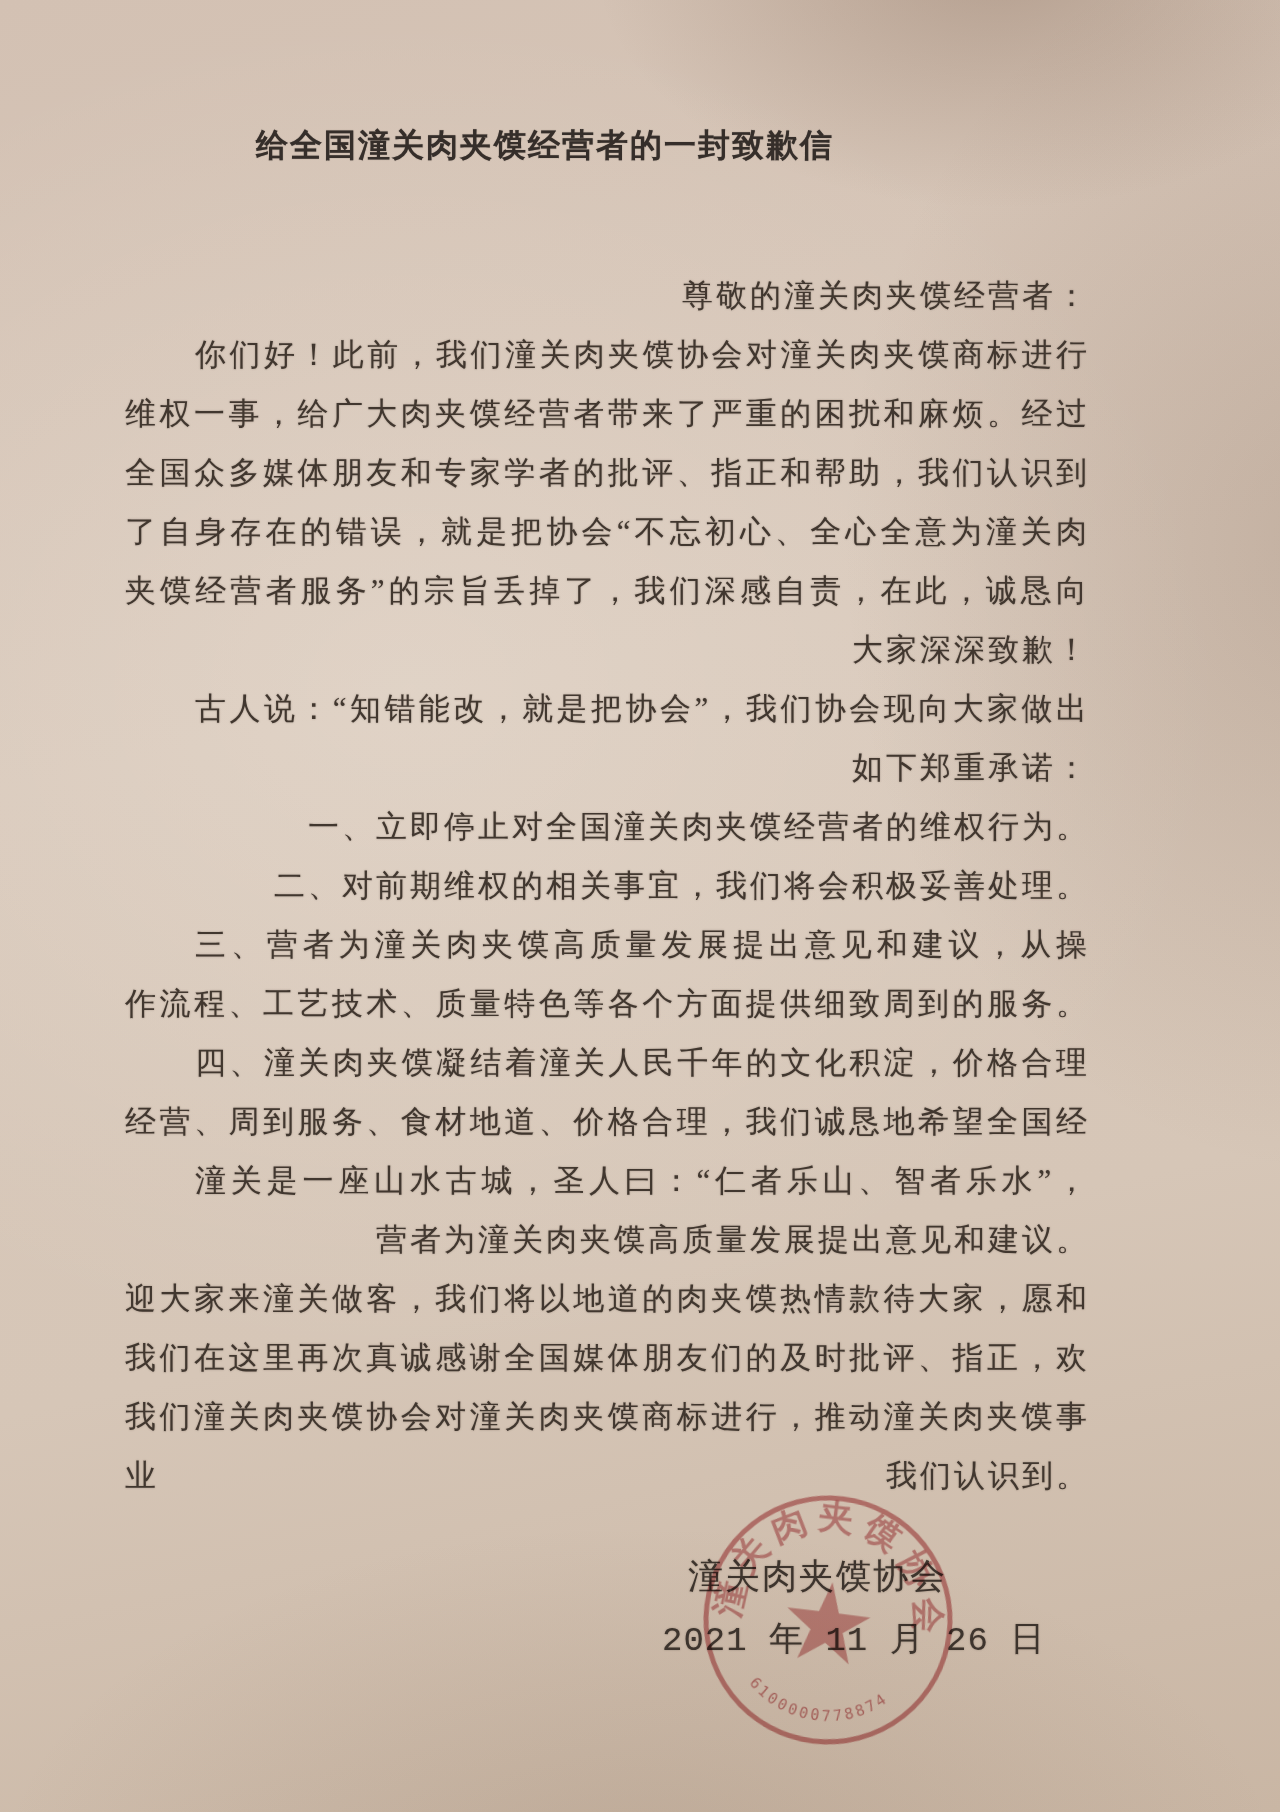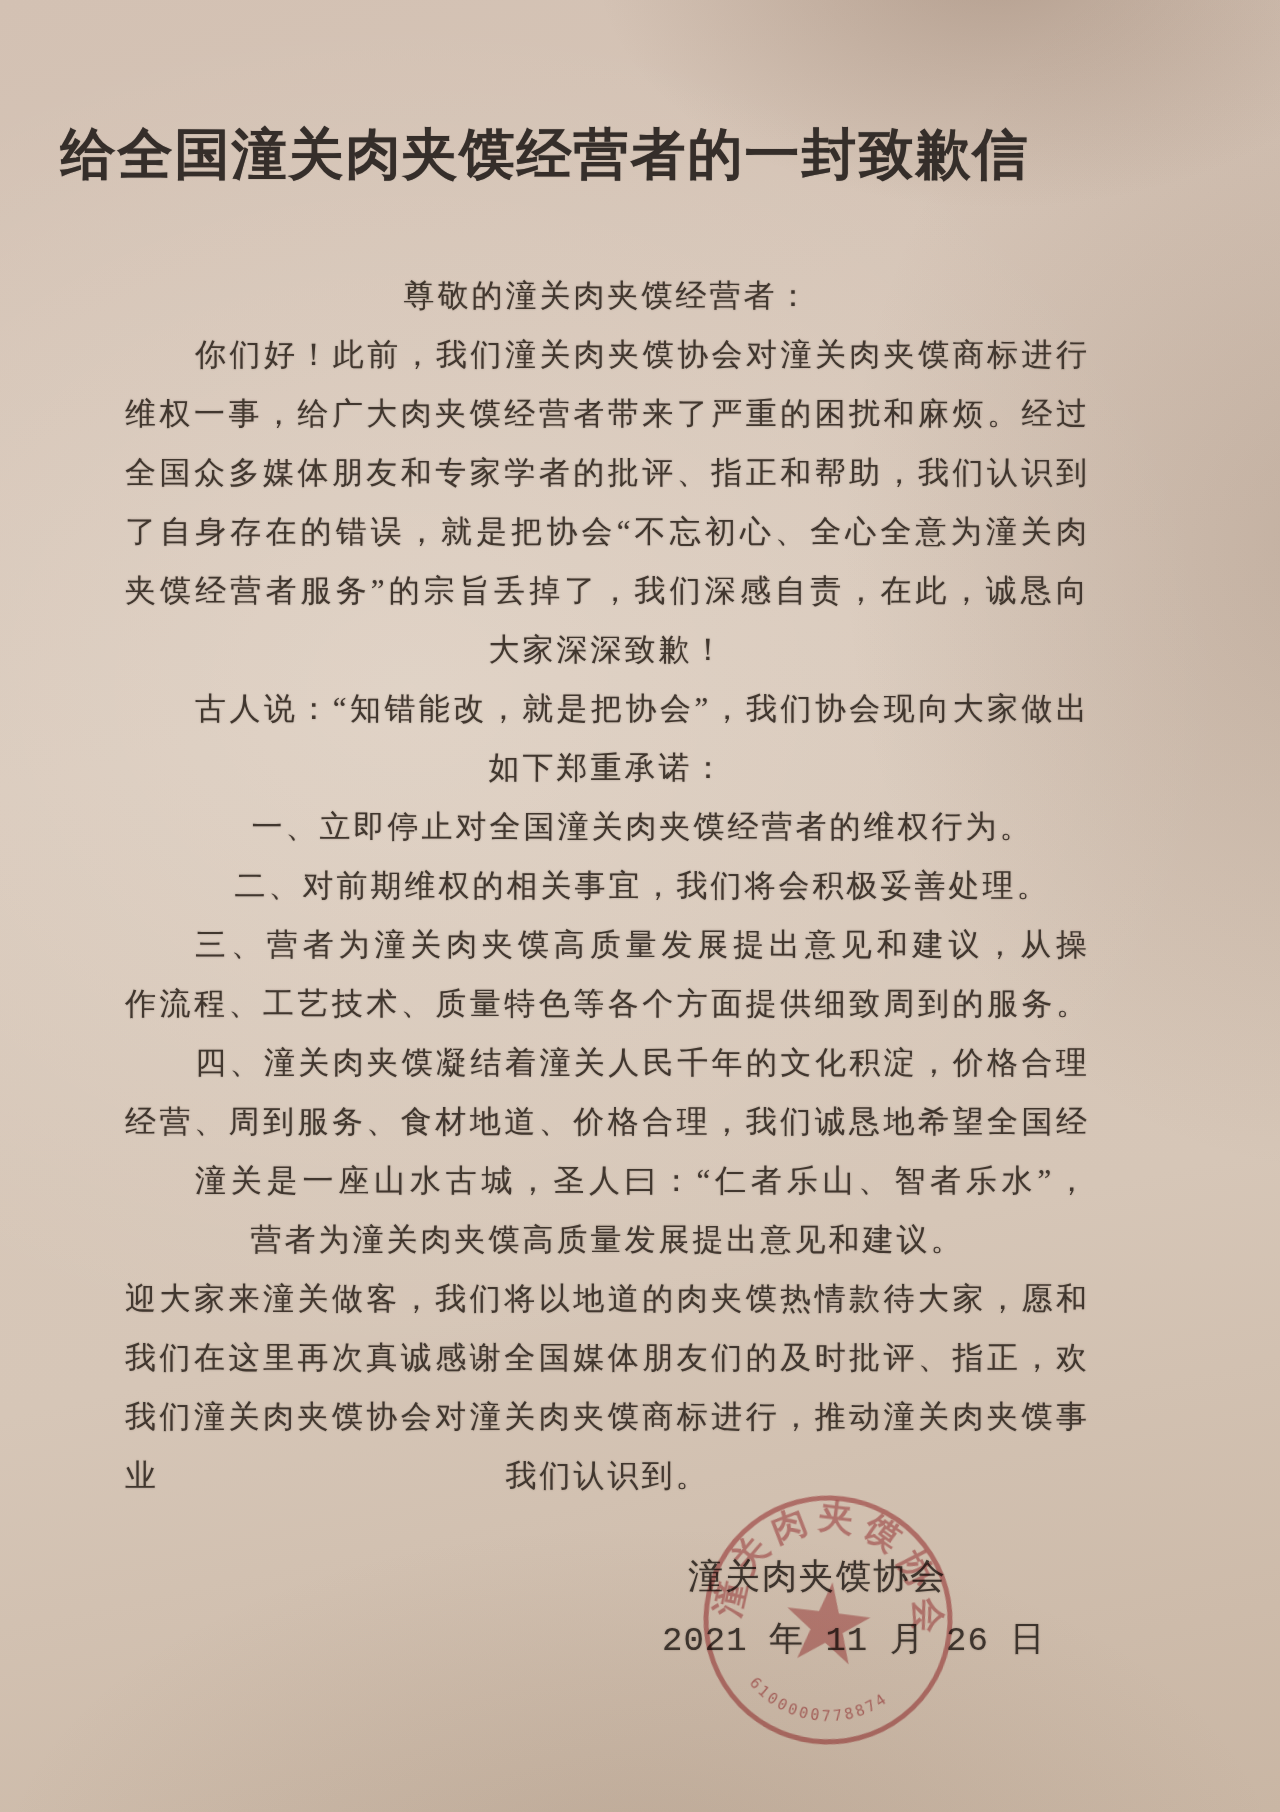--- a/index.html
+++ b/index.html
@@ -9,36 +9,36 @@
     position:relative;width:1280px;height:1812px;overflow:hidden;
     background:
       radial-gradient(ellipse 560px 340px at 78% -2%, rgba(110,80,60,.30), rgba(110,80,60,0) 72%),
       radial-gradient(ellipse 700px 900px at 104% 30%, rgba(110,80,60,.20), rgba(110,80,60,0) 70%),
       radial-gradient(ellipse 900px 500px at 50% 104%, rgba(115,88,66,.16), rgba(115,88,66,0) 72%),
       radial-gradient(ellipse 1100px 900px at 32% 38%, rgba(255,250,242,.22), rgba(255,250,242,0) 75%),
       linear-gradient(168deg, #d3c1b3 0%, #d8c8ba 38%, #d6c6b7 68%, #c9b6a4 100%);
   }
 
   .title{
-    position:absolute;top:118px;left:0;width:1090px;
+    position:absolute;top:124px;left:0;width:1090px;
     text-align:center;
     font-family:"Liberation Sans","DejaVu Sans",sans-serif;
-    font-weight:700;font-size:55px;letter-spacing:2px;color:#352e2a;
+    font-weight:700;font-size:32px;letter-spacing:2px;color:#352e2a;
     text-shadow:0 0 1px rgba(53,46,42,.55);
   }
 
   .body-lines{
     position:absolute;top:266px;left:125px;width:965px;
     font-family:"Liberation Serif","DejaVu Serif",serif;
     color:#41372f;
     text-shadow:0 0 2px rgba(72,58,47,.40);
   }
   .line{
     height:59px;line-height:59px;font-size:31px;letter-spacing:3px;
-    white-space:nowrap;text-align:center;
+    white-space:nowrap;text-align:right;
   }
   .line.fill{
     white-space:normal;text-align:justify;text-align-last:justify;
   }
   .line.indent{ text-indent:70px; }
 
   .signature{
     position:absolute;top:1553px;left:688px;
     font-family:"Liberation Serif","DejaVu Serif",serif;
     font-size:35px;letter-spacing:2px;color:#3d342d;

